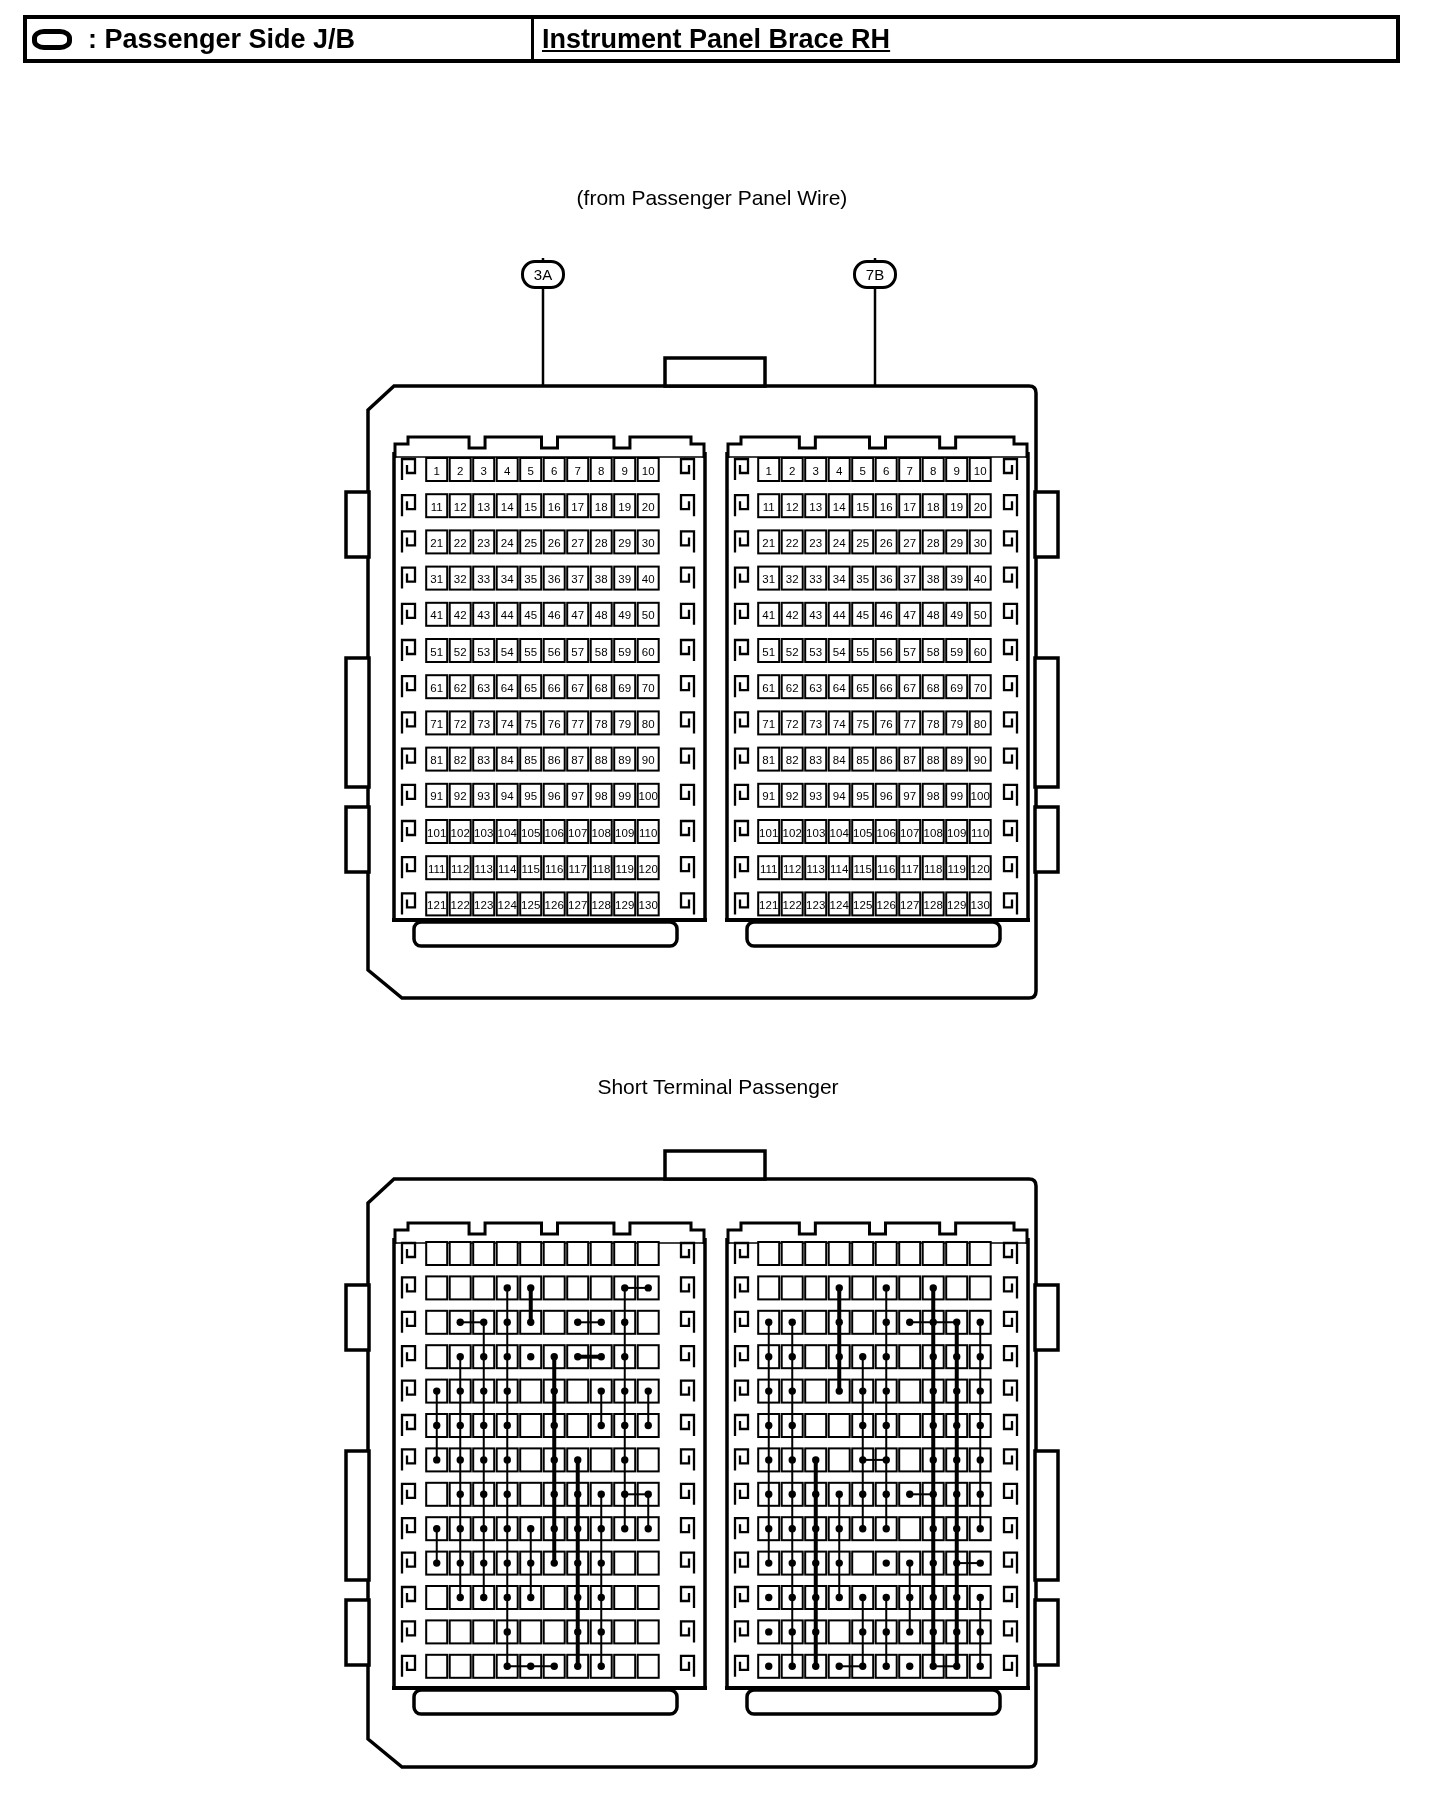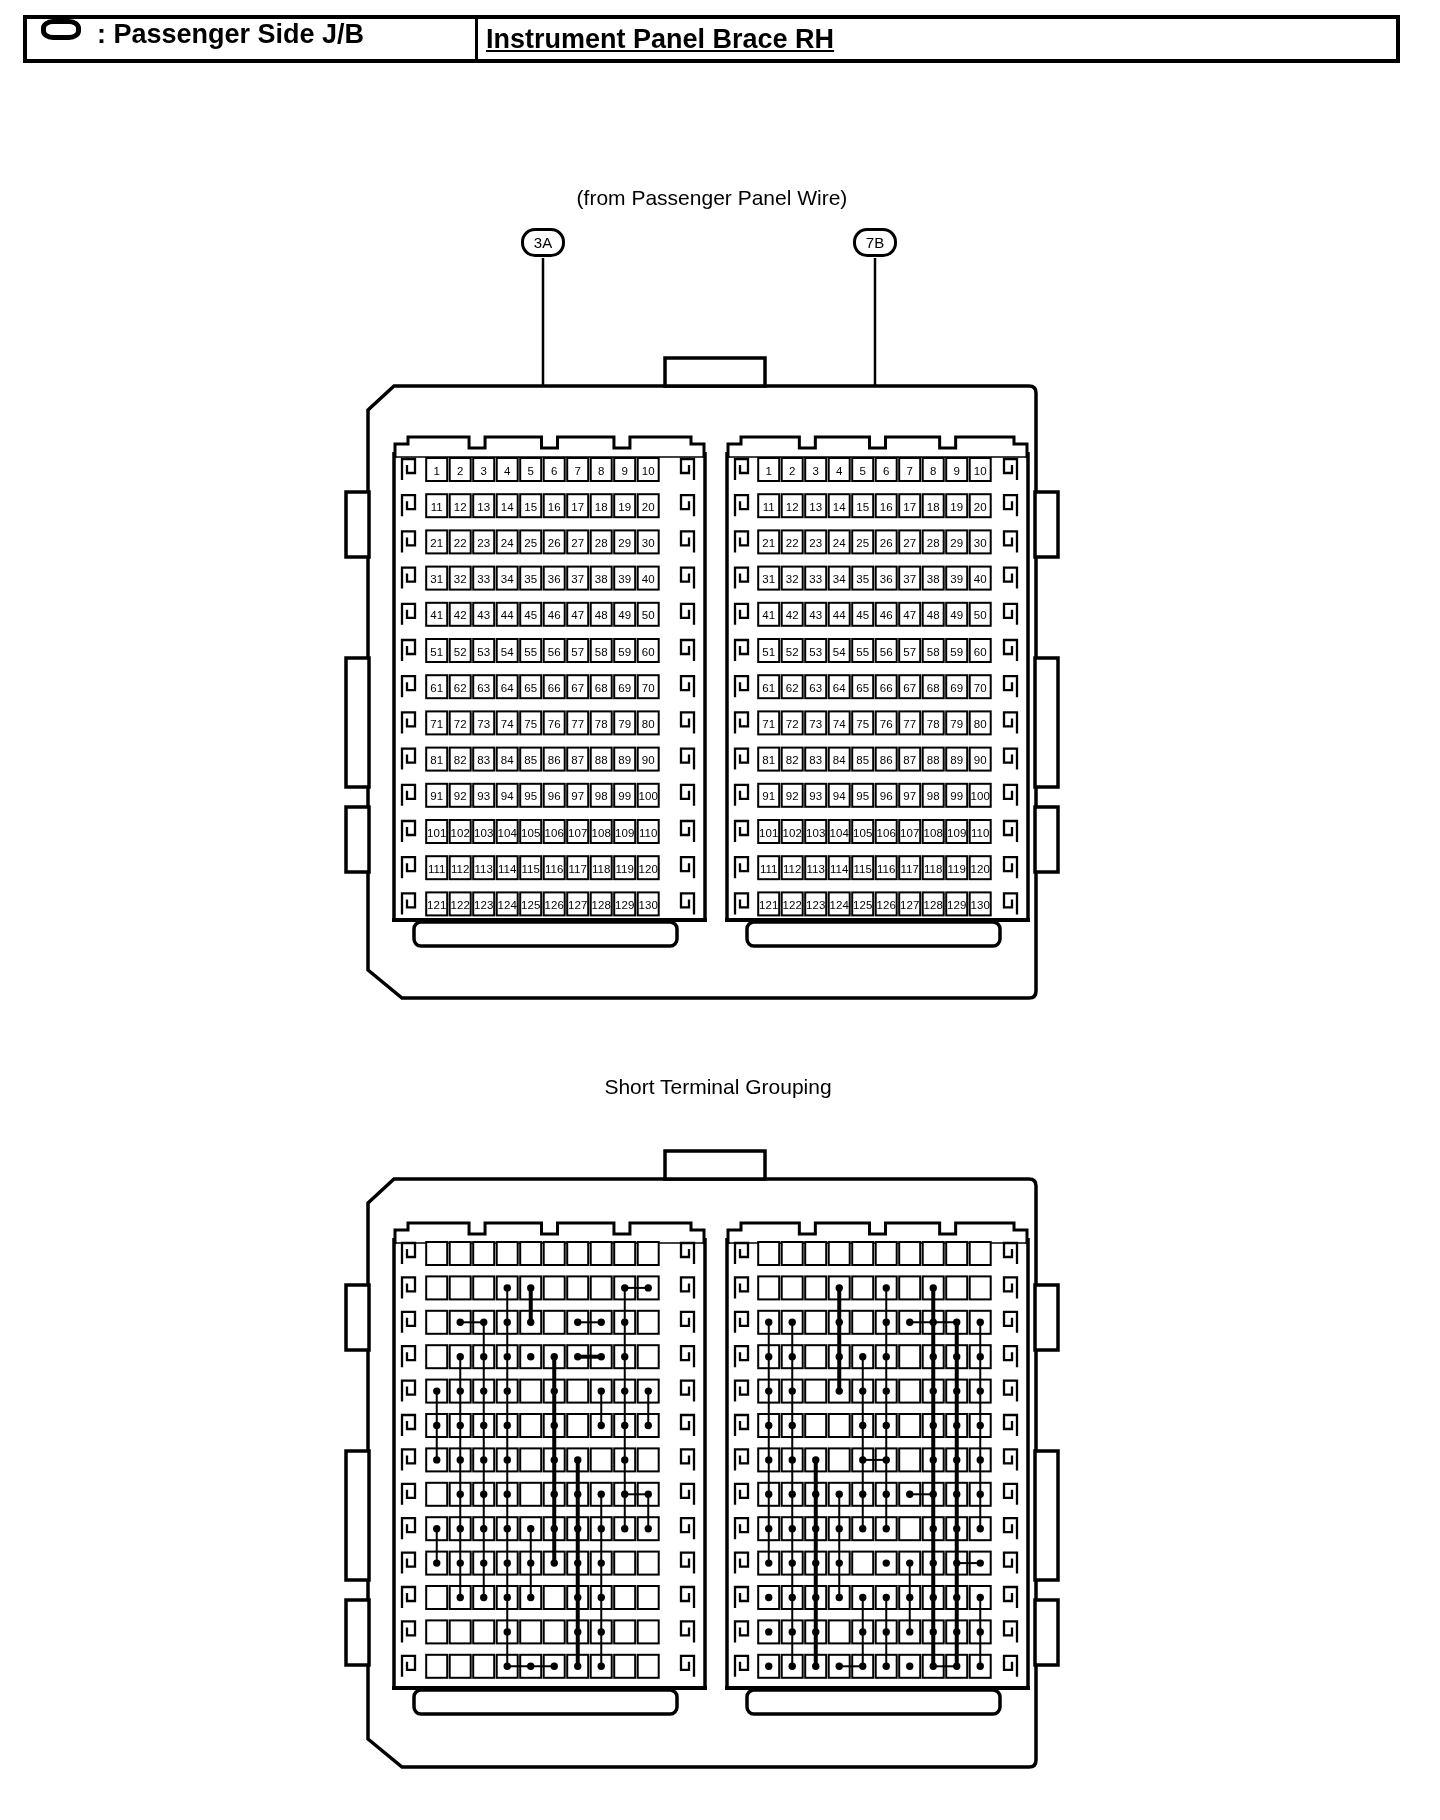--- a/index.html
+++ b/index.html
@@ -1,31 +1,31 @@
 <!DOCTYPE html>
 <html><head>
 <meta charset="utf-8">
 <style>
   html,body{margin:0;padding:0;background:#ffffff;}
   .page{position:relative;width:1440px;height:1820px;background:#ffffff;
         font-family:"Liberation Sans", sans-serif;color:#000;overflow:hidden;}
   svg{position:absolute;left:0;top:0;}
   .header{position:absolute;left:23px;top:15px;width:1377px;height:48px;
           border:4px solid #000;box-sizing:border-box;display:flex;background:#fff;}
-  .header-left{width:448px;display:flex;padding-left:14px;box-sizing:border-box;}
+  .header-left{width:504px;display:flex;align-items:center;padding-left:5px;box-sizing:border-box;}
   .header-right{flex:1;border-left:3px solid #000;display:flex;align-items:center;padding-left:8px;box-sizing:border-box;text-decoration:underline;}
   .hdr-text{font-size:27px;font-weight:bold;white-space:nowrap;letter-spacing:0px;}
   .oval{display:inline-block;width:40px;height:21px;border:5px solid #000;border-radius:12px/9px;
         margin-right:16px;box-sizing:border-box;background:#fff;}
   .cap{position:absolute;width:420px;text-align:center;font-size:21px;white-space:nowrap;}
   .cap1{left:502px;top:186px;}
   .cap2{left:508px;top:1075px;}
   .pill{position:absolute;width:44px;height:29px;border:3px solid #000;border-radius:14px;
         box-sizing:border-box;display:flex;align-items:center;justify-content:center;
-        font-size:15px;background:#fff;}
+        font-size:15px;background:#fff;margin-top:32px;}
   .pill-3a{left:521px;top:228px;}
   .pill-3b{left:853px;top:228px;}
 </style>
 </head>
 <body>
 
 <div class="page">
 
   <svg id="fig" width="1440" height="1820">
       <line x1="543" y1="258" x2="543" y2="438" stroke="#000000" stroke-width="2.5"></line>
@@ -1189,15 +1189,15 @@
 
   <div class="cap cap1">(from Passenger Panel Wire)</div>
 
   <div class="pill pill-3a">
     <span>3A</span>
   </div>
   <div class="pill pill-3b">
     <span>7B</span>
   </div>
 
-  <div class="cap cap2">Short Terminal Grouping</div>
+  <div class="cap cap2">Short Terminal Passenger</div>
 
 </div>
 
 </body></html>

